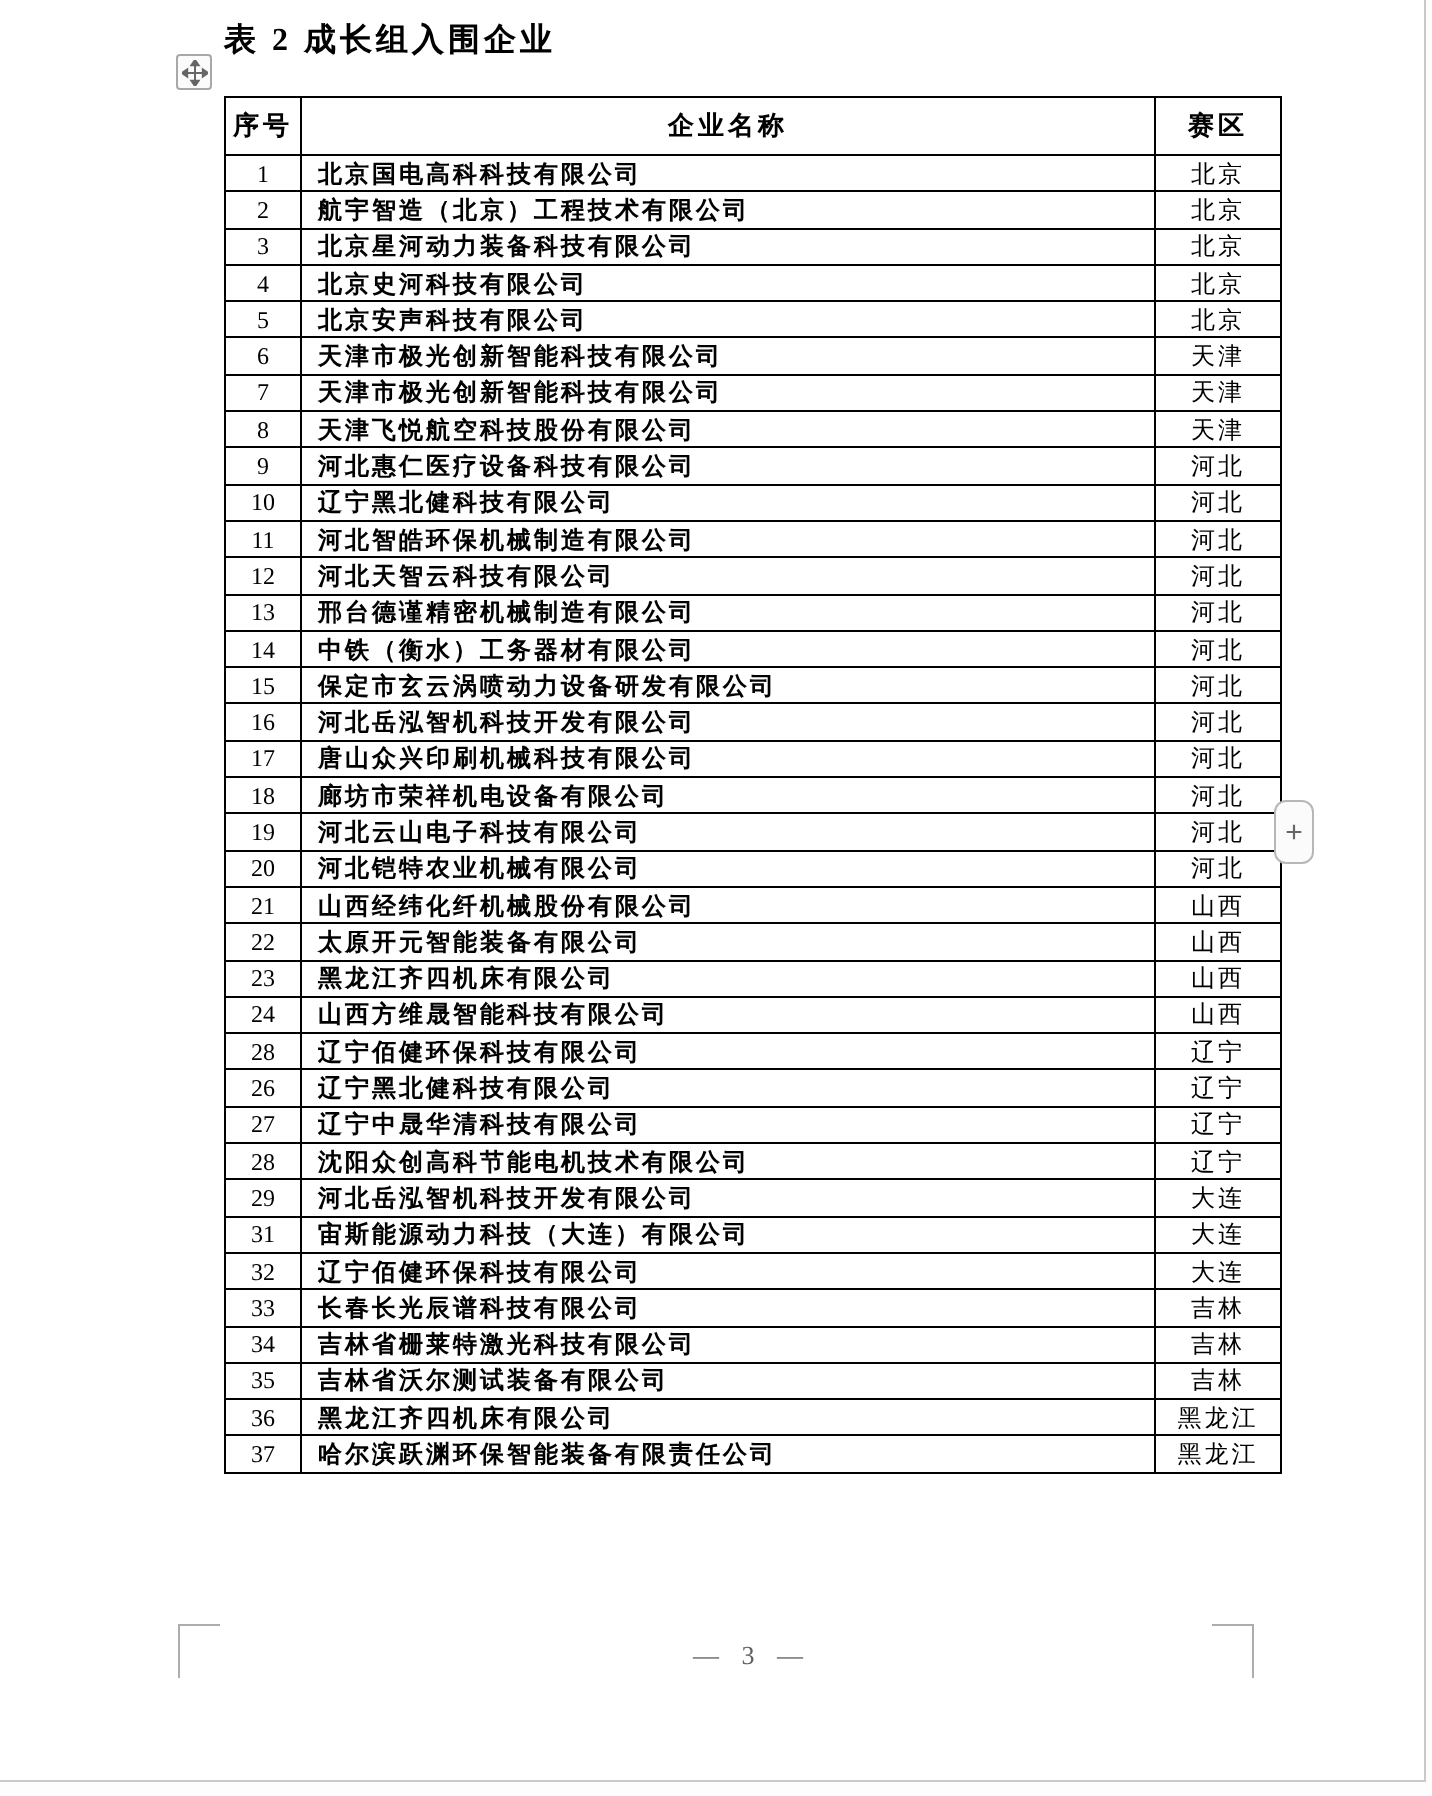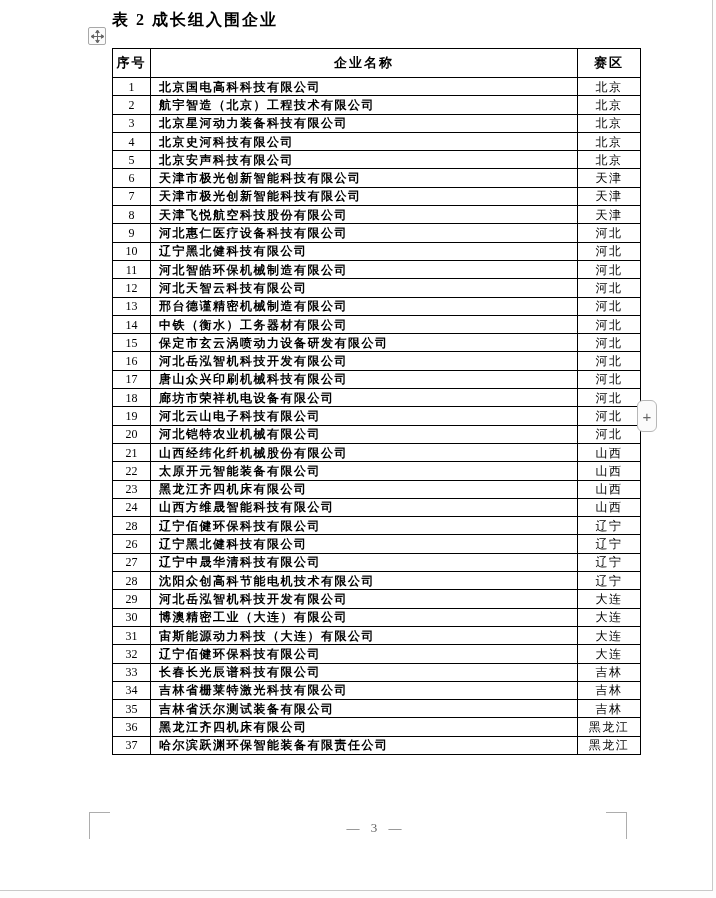--- a/index.html
+++ b/index.html
@@ -275,25 +275,20 @@
           <td class="col-index">28</td>
           <td class="col-name">沈阳众创高科节能电机技术有限公司</td>
           <td class="col-region">辽宁</td>
         </tr>
         <tr>
           <td class="col-index">29</td>
           <td class="col-name">河北岳泓智机科技开发有限公司</td>
           <td class="col-region">大连</td>
         </tr>
         <tr>
-          <td class="col-index">30</td>
-          <td class="col-name">博澳精密工业（大连）有限公司</td>
-          <td class="col-region">大连</td>
-        </tr>
-        <tr>
           <td class="col-index">31</td>
           <td class="col-name">宙斯能源动力科技（大连）有限公司</td>
           <td class="col-region">大连</td>
         </tr>
         <tr>
           <td class="col-index">32</td>
           <td class="col-name">辽宁佰健环保科技有限公司</td>
           <td class="col-region">大连</td>
         </tr>
         <tr>

